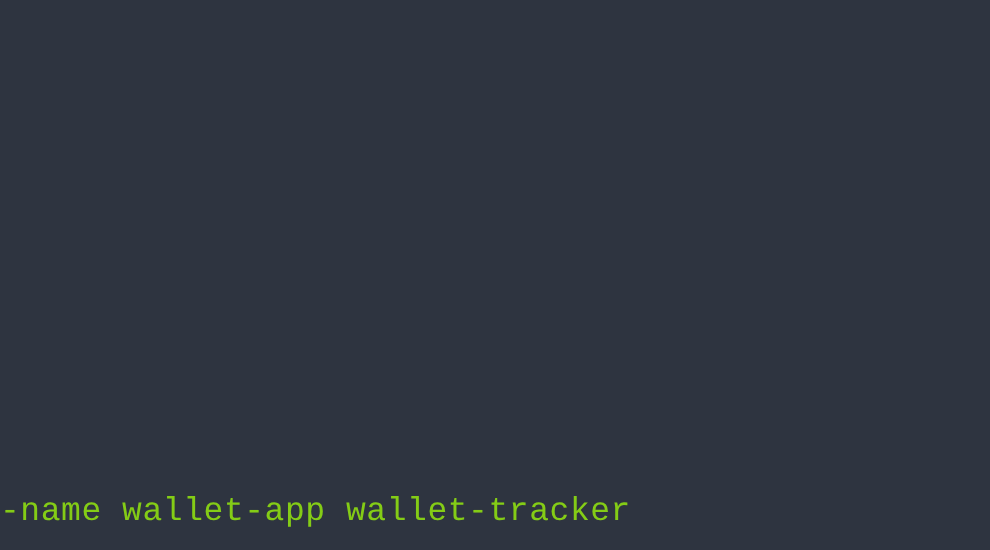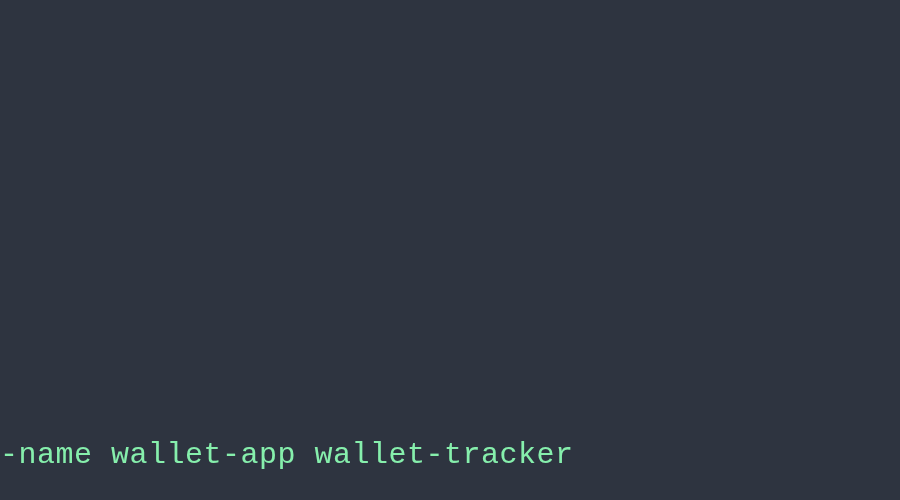--- a/index.html
+++ b/index.html
@@ -15,23 +15,23 @@
       overflow: hidden;
       position: relative;
     }
     .terminal {
       width: 100%;
       height: 100%;
       position: relative;
     }
     .command-line {
       position: absolute;
-      bottom: 28px;
+      bottom: 17px;
       left: 0;
-      color: #86efac;
+      color: #84cc16;
       font-size: 30px;
       letter-spacing: 0.5px;
       white-space: nowrap;
       font-weight: 400;
     }
   </style>
 </head>
 <body>
 
 <div class="terminal">

